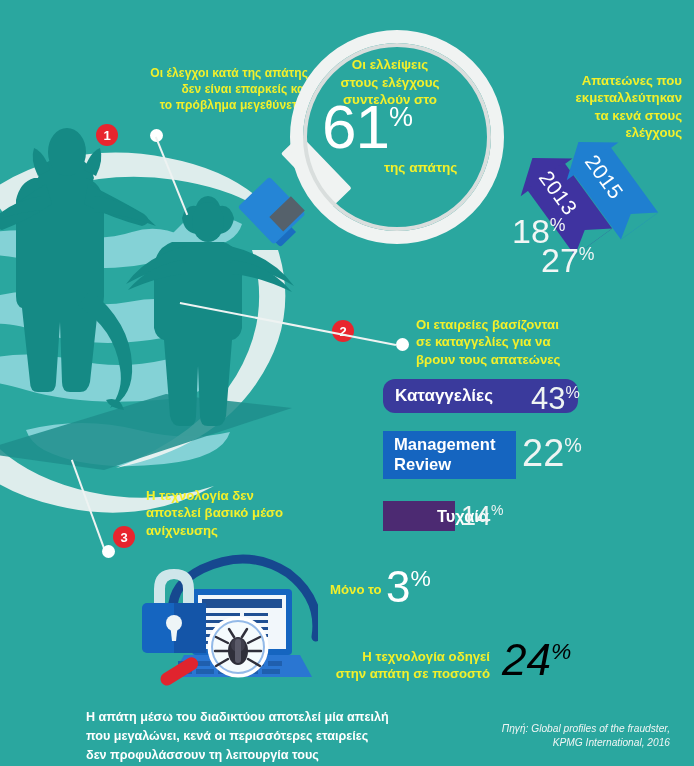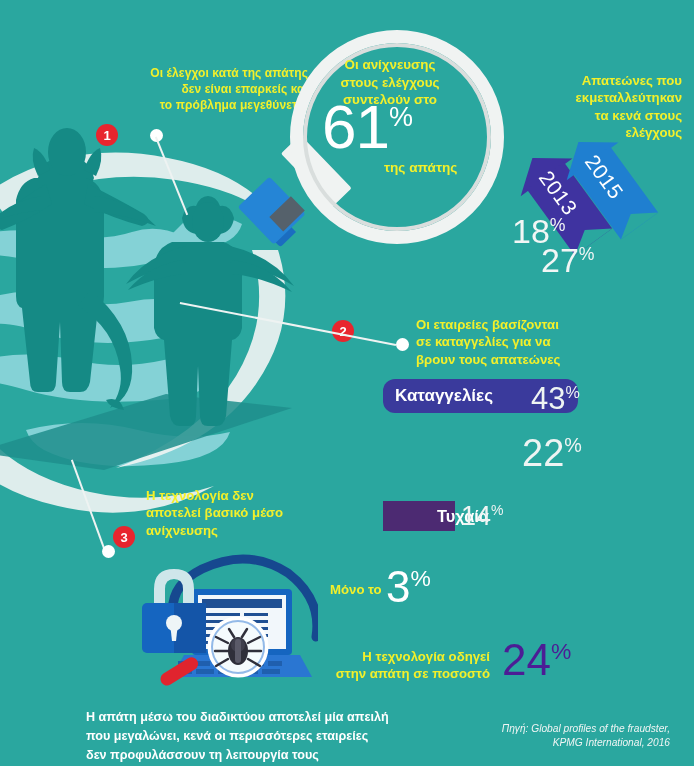--- a/index.html
+++ b/index.html
@@ -91,21 +91,21 @@
   .bar{position:absolute;display:flex;align-items:center;}
   .bar .label{color:#ffffff;font-weight:bold;}
   .bar-pct{position:absolute;color:#eef4f3;font-weight:300;line-height:1;}
 
   
   #callout3{left:146px;top:487px;width:220px;font-size:13.2px;}
   #line3a{left:330px;top:582px;font-size:13.2px;font-weight:bold;}
   #num3{left:386px;top:565px;font-size:44px;font-weight:300;color:#fff;line-height:1;}
   #line3b{left:428px;top:580px;font-size:13.2px;font-weight:bold;line-height:1.32;}
   #line4a{left:330px;top:648px;font-size:13.2px;font-weight:bold;line-height:1.32;text-align:right;width:160px;}
-  #num4{left:502px;top:638px;font-size:44px;font-weight:300;color:#4c1d95;line-height:1;}
+  #num4{left:502px;top:638px;font-size:44px;font-weight:300;color:#000000;line-height:1;font-style:italic;}
 
   
   #footer{left:86px;top:708px;width:360px;font-size:12.6px;line-height:1.5;}
   #source{left:470px;top:722px;width:200px;text-align:right;font-size:10.2px;
           font-style:italic;color:#f0f5f4;line-height:1.42;}
 
   .sup{font-size:.52em;vertical-align:super;}
 </style>
 </head>
 <body>
@@ -169,21 +169,21 @@
 
   <div class="abs" id="magwrap">
     <div class="mag-grip2"></div>
     <div class="mag-grip"></div>
     <div class="mag-collar"></div>
     <div class="mag-handle"></div>
     <div class="mag-ring"></div>
     <div class="mag-ring-inner"></div>
   </div>
   <div class="abs txt-block yellow" id="magtxt">
-    <div>Οι ανίχνευσης</div>
+    <div>Οι ελλείψεις</div>
     <div>στους ελέγχους</div>
     <div>συντελούν στο</div>
   </div>
   <div class="abs" id="bignum61">
     <span>61</span><span id="pct61">%</span>
   </div>
   <div class="abs yellow" id="magsub" style="font-weight:bold;">της απάτης</div>
 
   <div class="abs txt-block yellow" id="arrtxt">
     <div>Απατεώνες που</div>
@@ -222,20 +222,23 @@
     <div>βρουν τους απατεώνες</div>
   </div>
 
   <div class="bar" style="left:383px;top:379px;width:195px;height:34px;background:#3a3a9c;padding-left:12px;box-sizing:border-box;border-radius:12px;">
     <span class="label" style="font-size:17px;">Καταγγελίες</span>
   </div>
   <div class="bar-pct" style="left:531px;top:383px;font-size:31px;">
     <span>43</span><span class="sup">%</span>
   </div>
 
+  <div class="bar" style="left:383px;top:431px;width:133px;height:48px;background:#1565c0;padding-left:11px;box-sizing:border-box;">
+    <span class="label" style="font-size:16.6px;line-height:1.18;">Management Review</span>
+  </div>
   <div class="bar-pct" style="left:522px;top:434px;font-size:38px;">
     <span>22</span><span class="sup">%</span>
   </div>
 
   <div class="bar" style="left:383px;top:501px;width:72px;height:30px;background:#4c2a72;padding-left:10px;box-sizing:border-box;">
     <span class="label" style="font-size:16.4px;margin-left:44px;">Τυχαία</span>
   </div>
   <div class="bar-pct" style="left:461px;top:503px;font-size:27px;">
     <span>14</span><span class="sup">%</span>
   </div>

